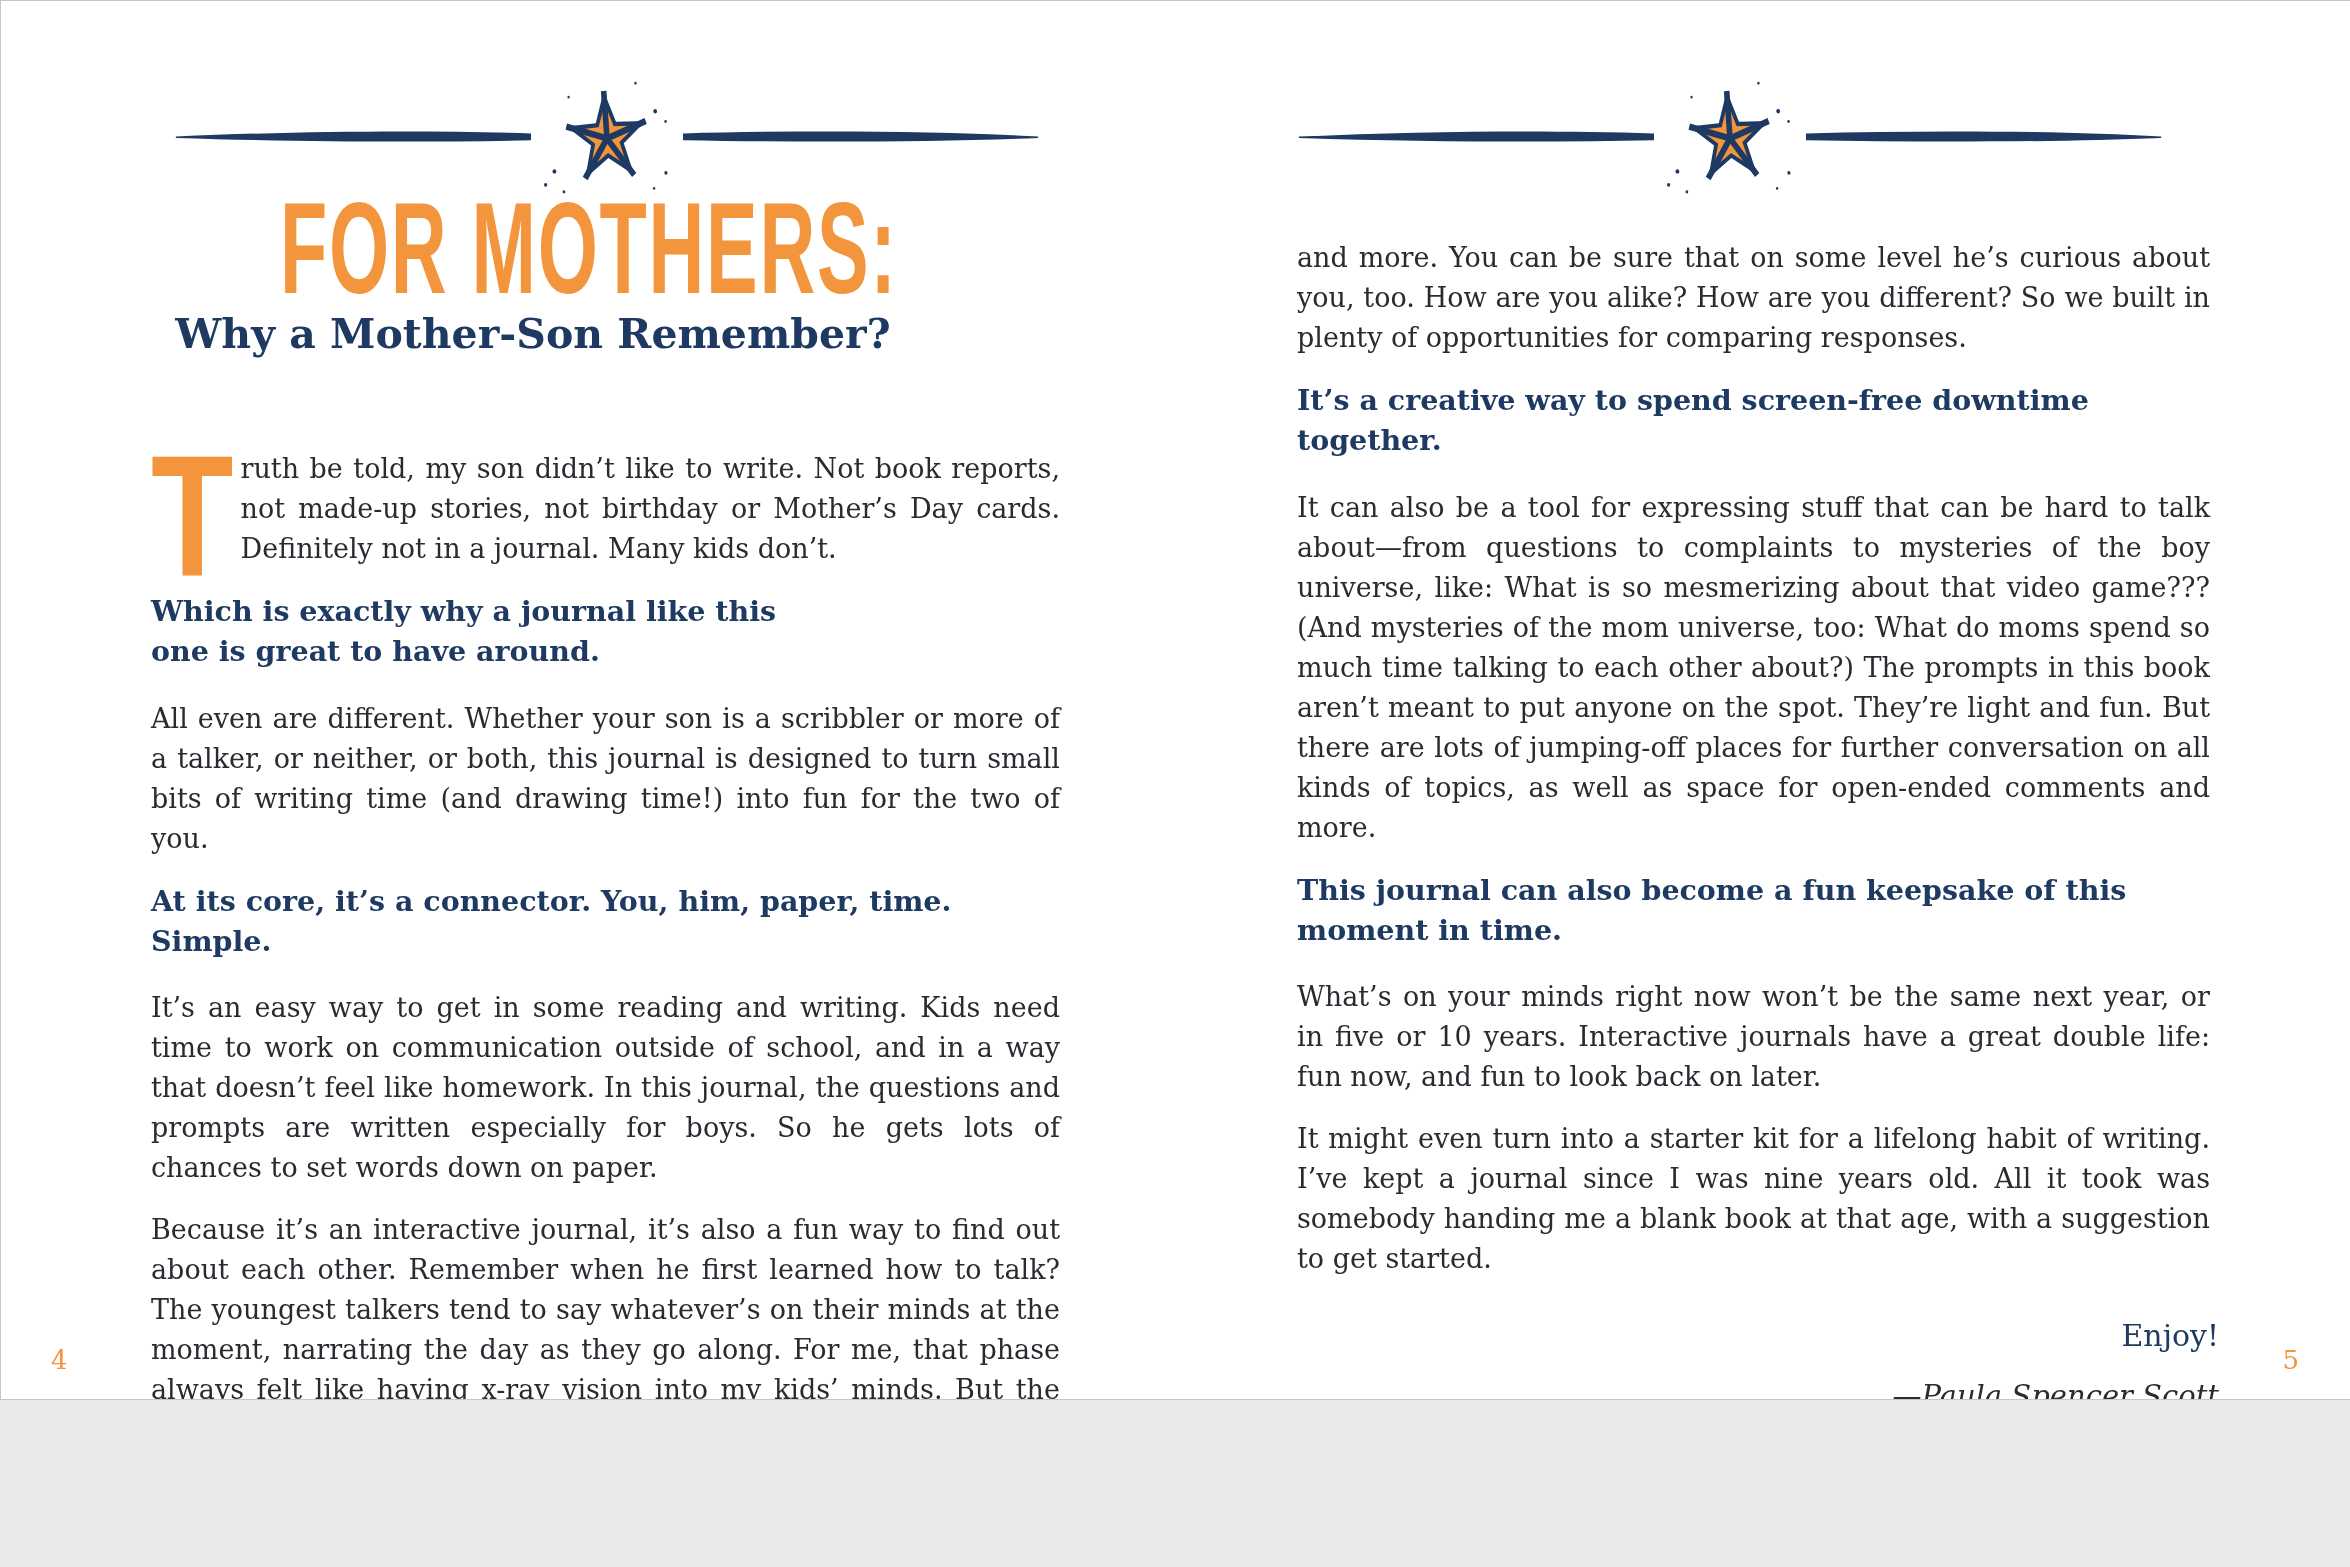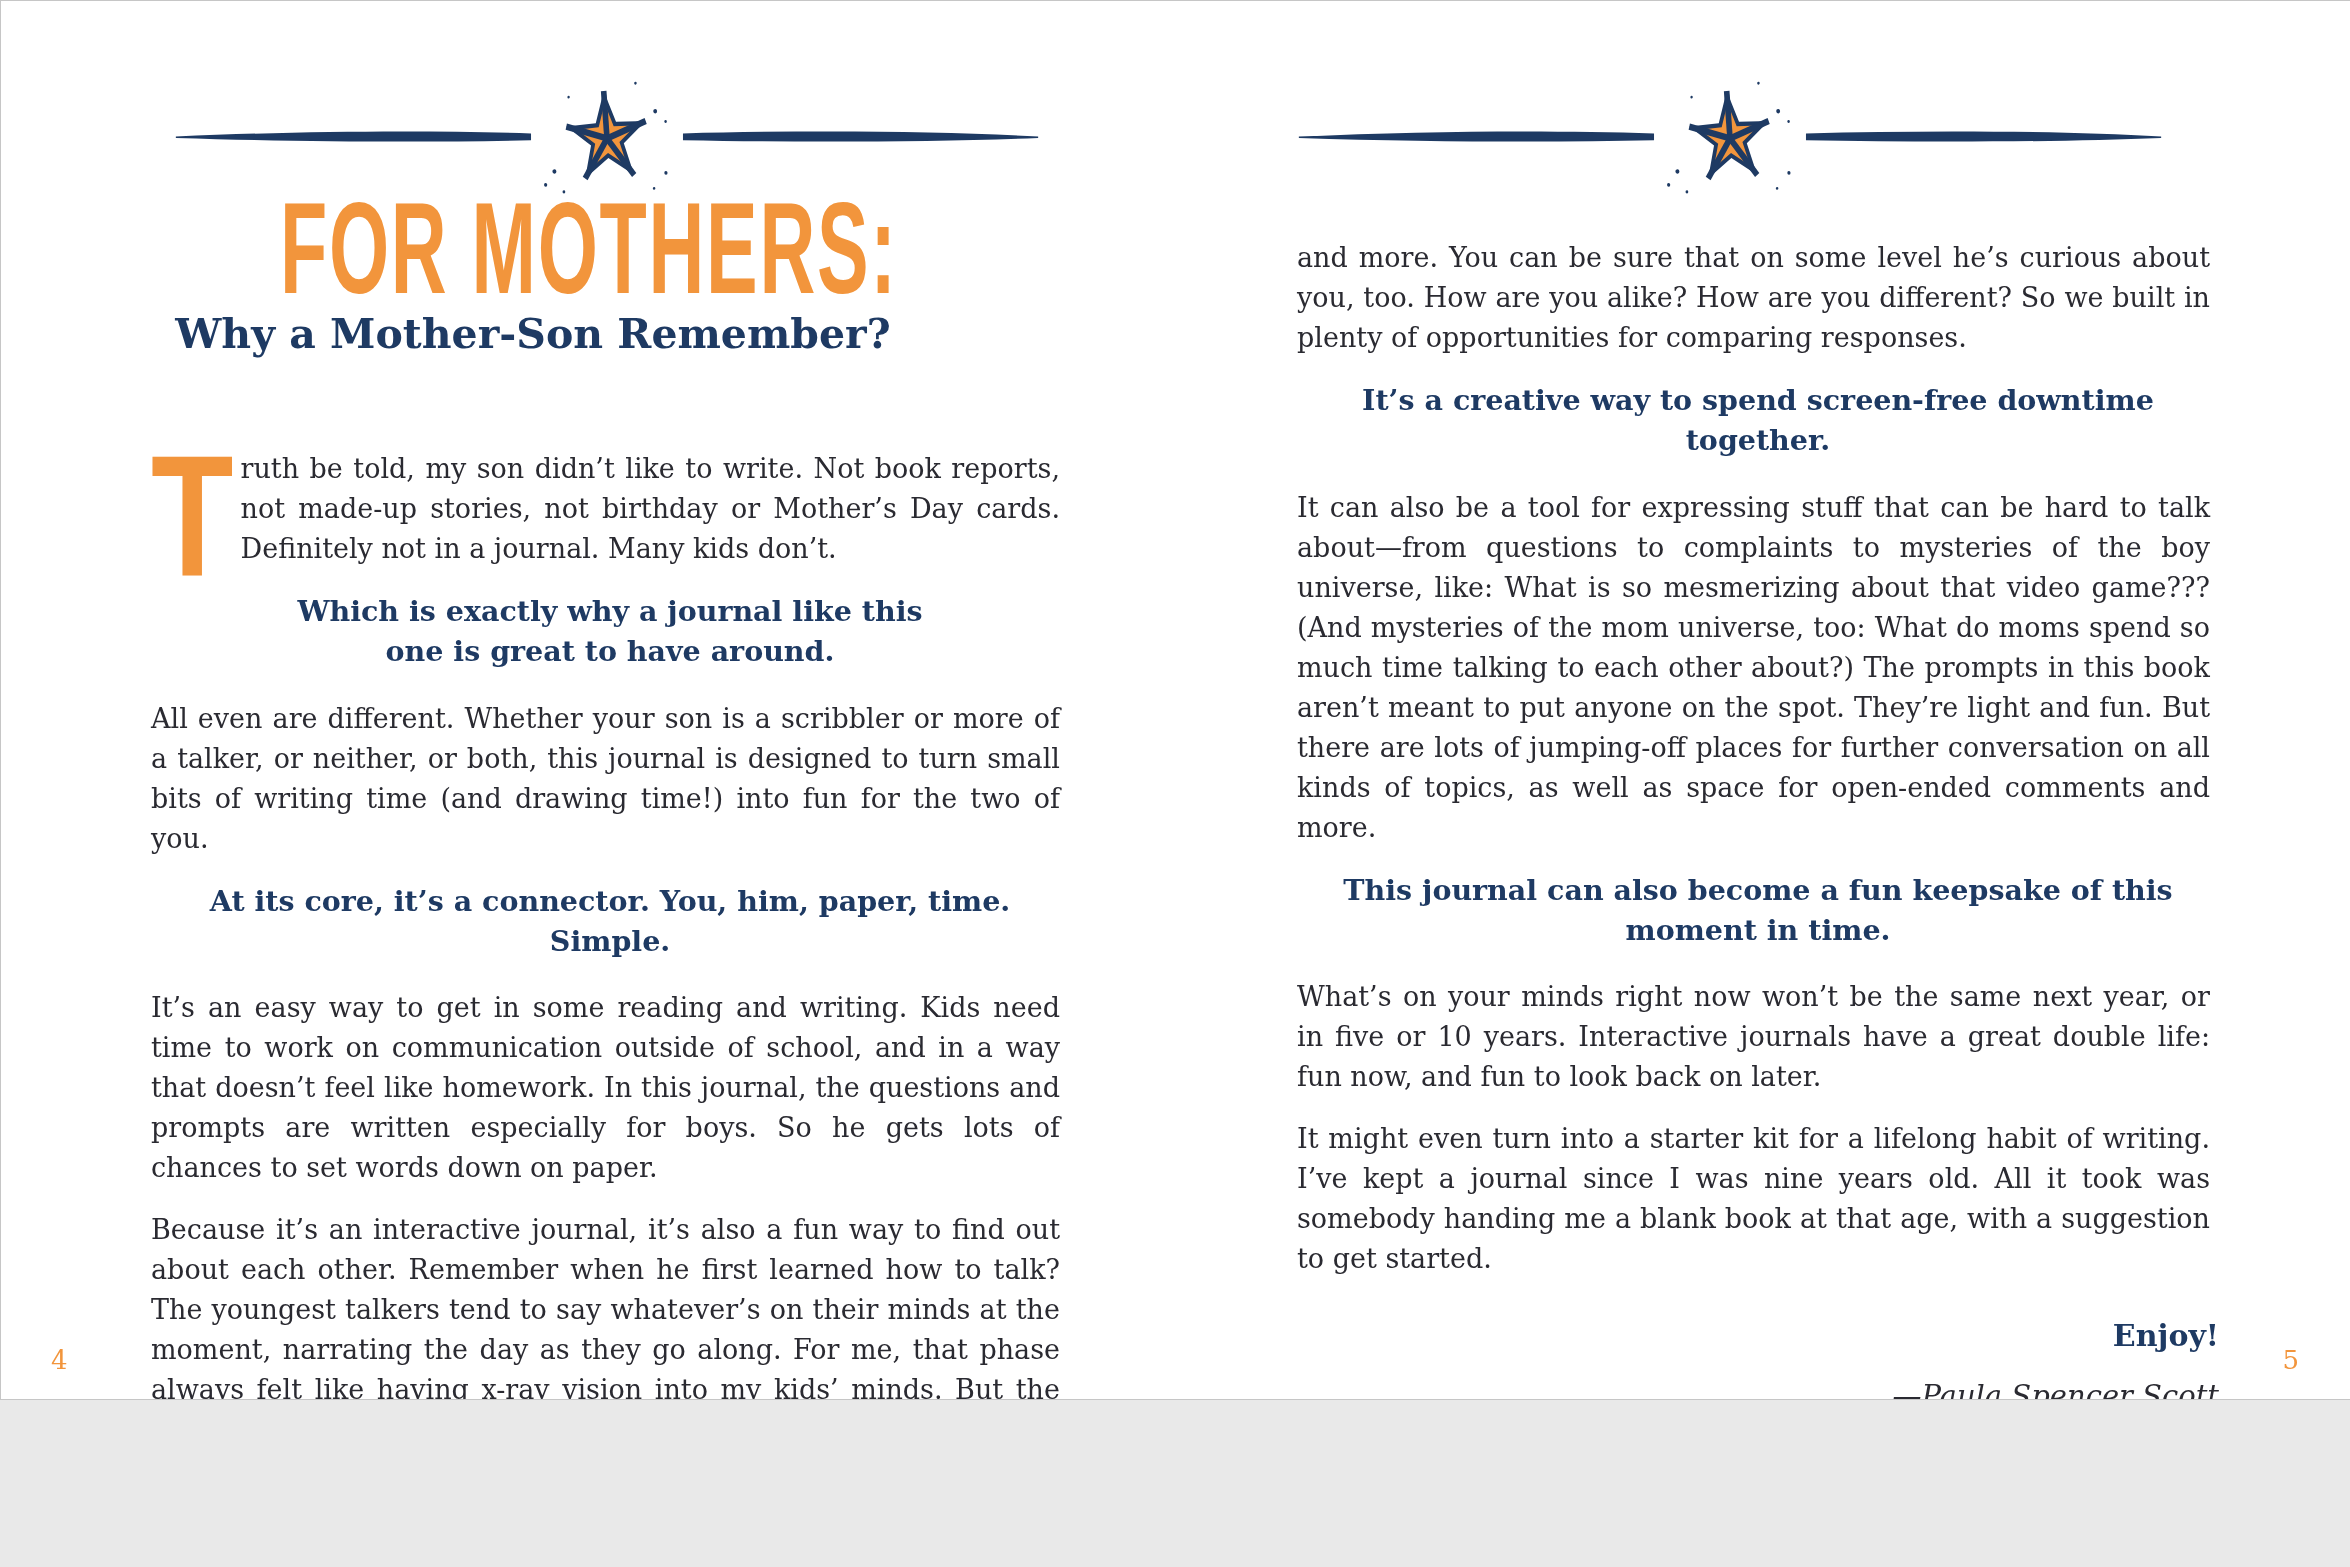--- a/index.html
+++ b/index.html
@@ -50,29 +50,28 @@
     color:var(--navy);
   }
 
   .content{position:absolute;font-size:27px;line-height:40px;}
   .page.left  .content{left:150px;top:448px;width:918px;}
   .page.right .content{left:121px;top:237px;width:922px;}
 
   .content p{margin:0 9px 22px 0;}
   p.body-para{text-align:justify;}
   p.section-heading{
-    text-align:center;
     font-weight:bold;
     font-size:28.5px;
     color:var(--navy);
     margin:5.5px 0 27.5px 0;
   }
   p.signoff{
     text-align:right;
-    font-weight:bold;
+    font-weight:normal;
     font-size:30px;
     color:var(--navy);
     margin:37px 0 13px 0;
   }
   p.signature{
     text-align:right;
     font-style:italic;
     font-size:29px;
     margin:20px 0 0 0;
     text-decoration:underline;

